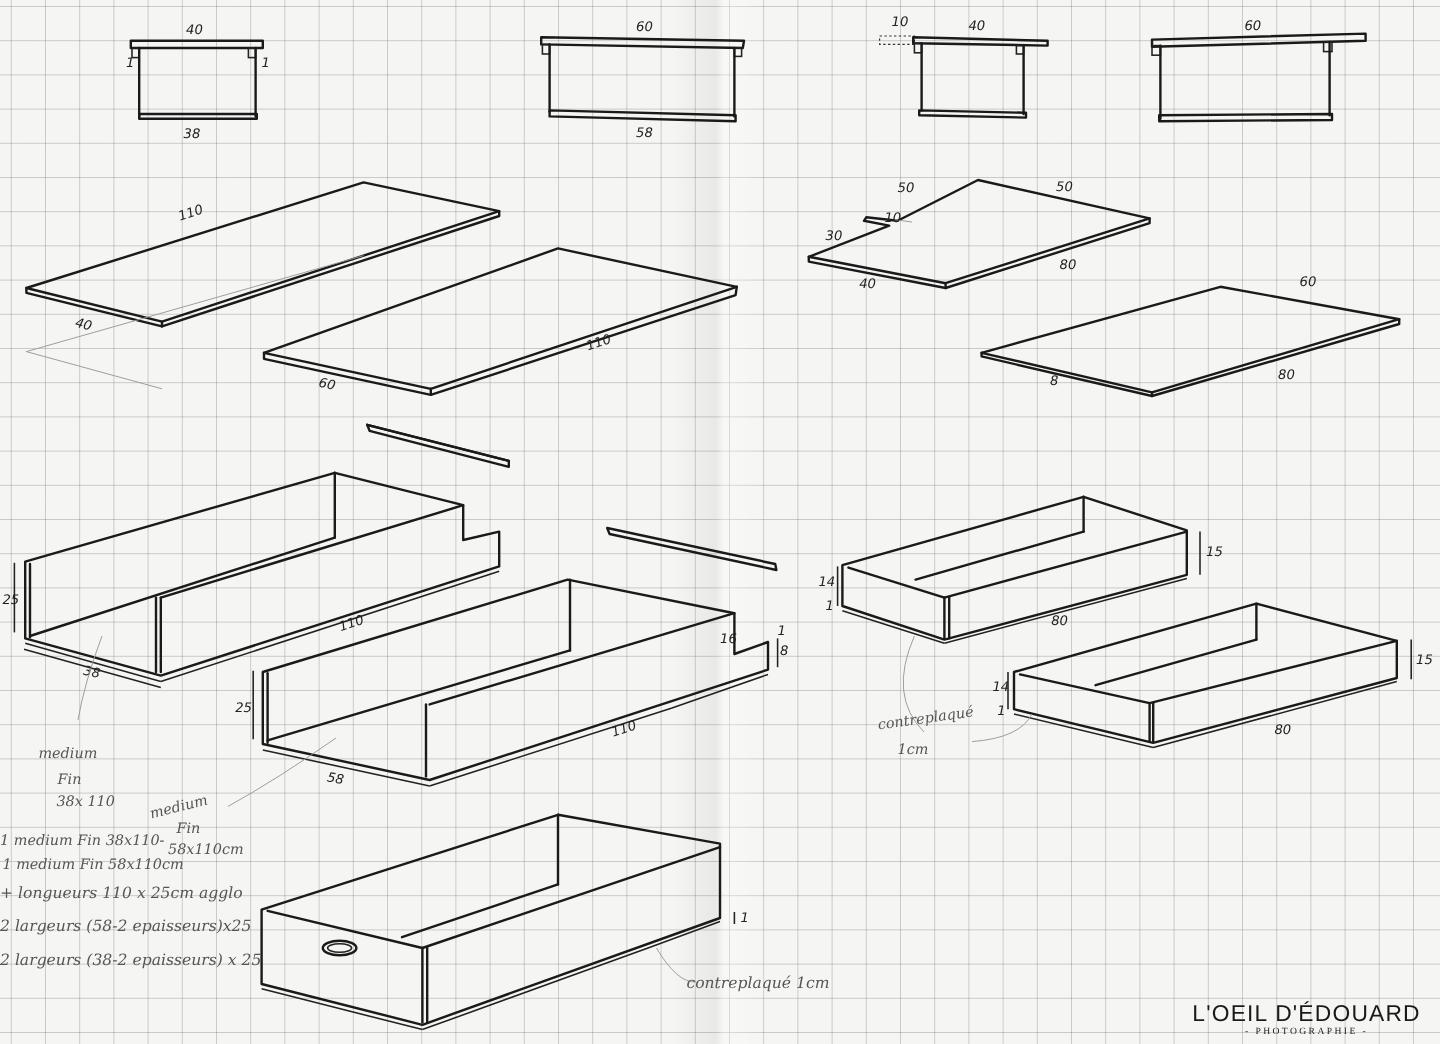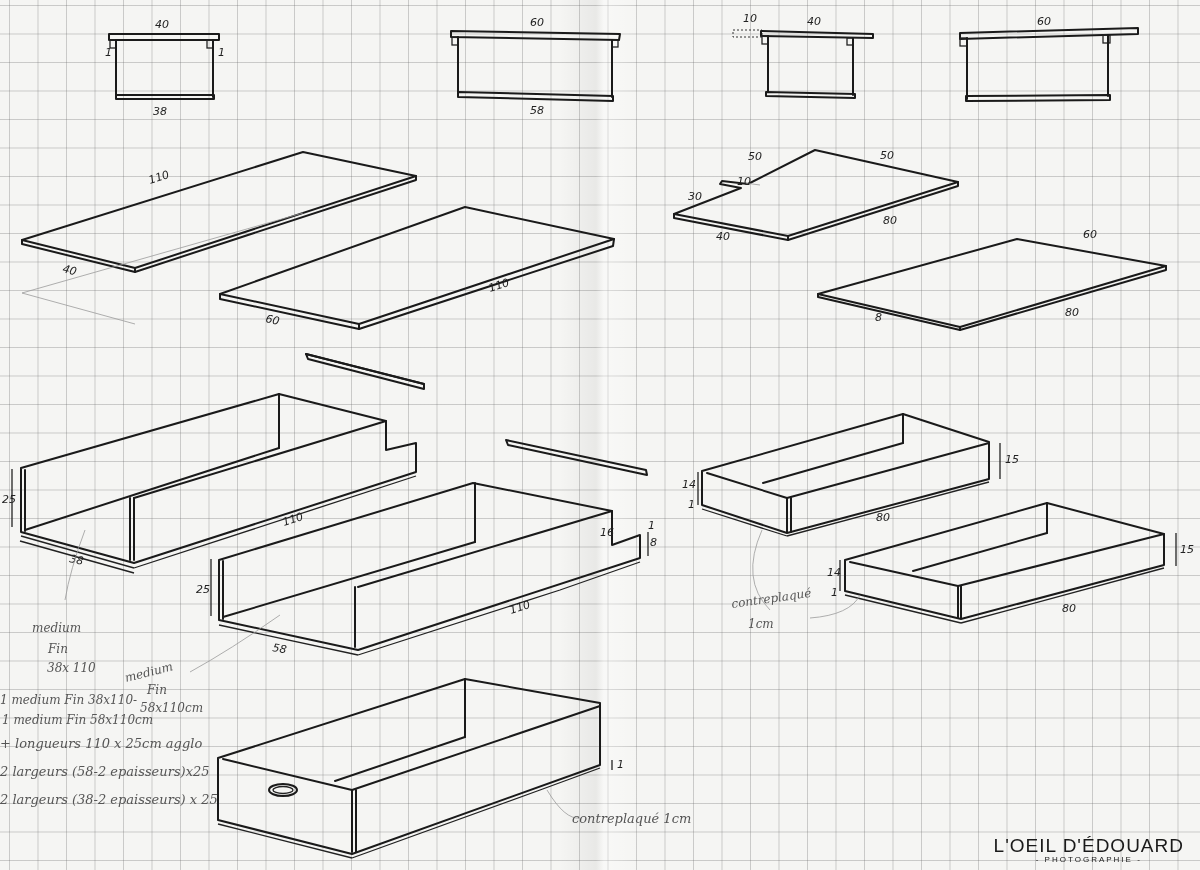--- a/index.html
+++ b/index.html
@@ -13,21 +13,21 @@
   .fold { position:absolute; left:560px; top:0; width:80px; height:870px;
     background:linear-gradient(to right, rgba(0,0,0,0) 0%, rgba(0,0,0,0.05) 45%, rgba(255,255,255,0.35) 55%, rgba(0,0,0,0) 100%); }
   svg.sketch { position:absolute; left:0; top:0; }
   .ink { stroke:#1a1a1a; stroke-width:2; fill:none; stroke-linejoin:round; stroke-linecap:round; }
   .thin { stroke:#222; stroke-width:1.3; fill:none; }
   .faint { stroke:#9a9a9a; stroke-width:0.8; fill:none; }
   .dim { font-family:"DejaVu Sans", sans-serif; font-style:italic; font-size:11px; fill:#222; }
   .hand { font-family:"DejaVu Serif", serif; font-style:italic; fill:#555; }
   .watermark { position:absolute; right:16px; bottom:6px; text-align:center; color:#1a1a1a; }
   .wm-main { font-family:"Liberation Sans", sans-serif; font-size:19px; letter-spacing:1px; }
-  .wm-sub { font-family:Liberation Sans, sans-serif; font-size:8px; letter-spacing:2px; margin-top:-2px; }
+  .wm-sub { font-family:Liberation Serif, serif; font-size:8px; letter-spacing:2px; margin-top:-2px; }
 </style>
 </head>
 <body>
 
 <div class="paper"></div>
 <div class="fold"></div>
 
 <svg class="sketch" width="1200" height="870" viewBox="0 0 1200 870">
 
   <g>

